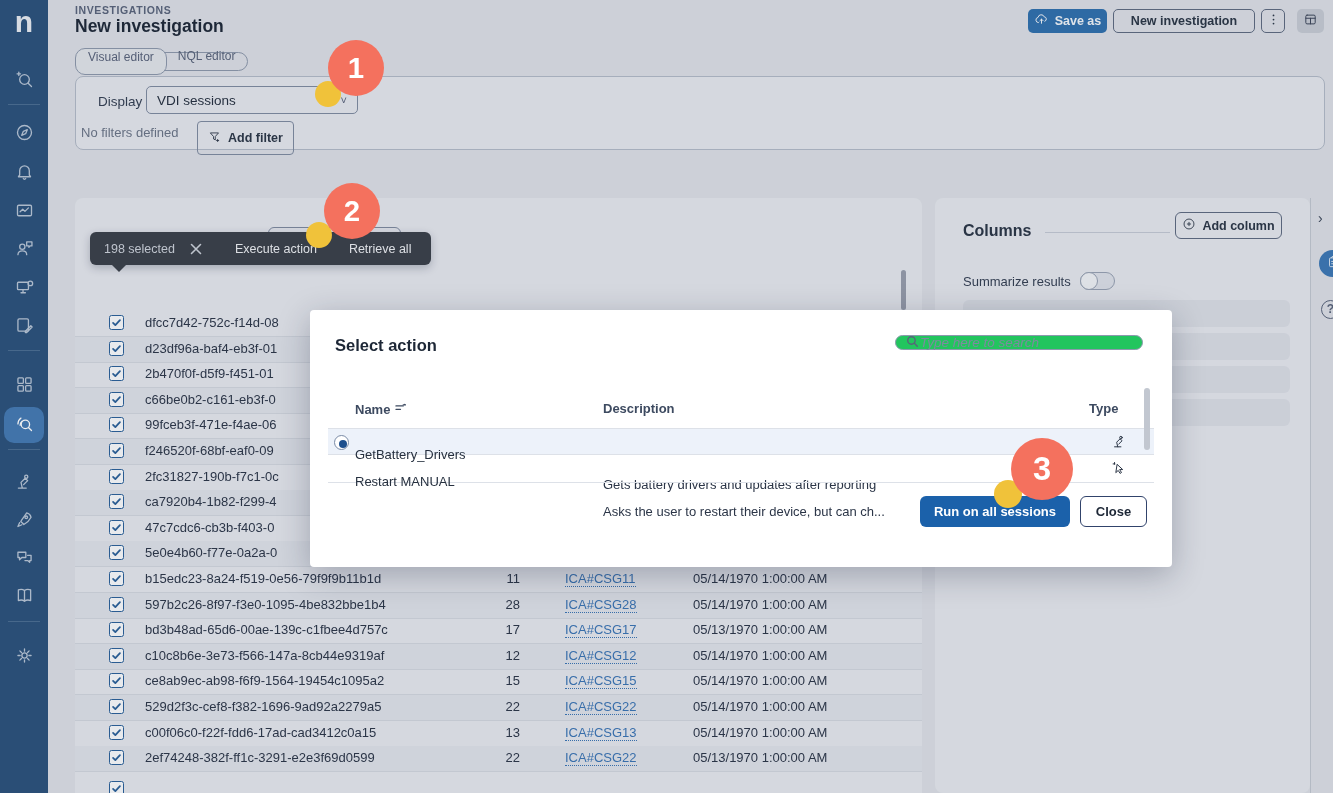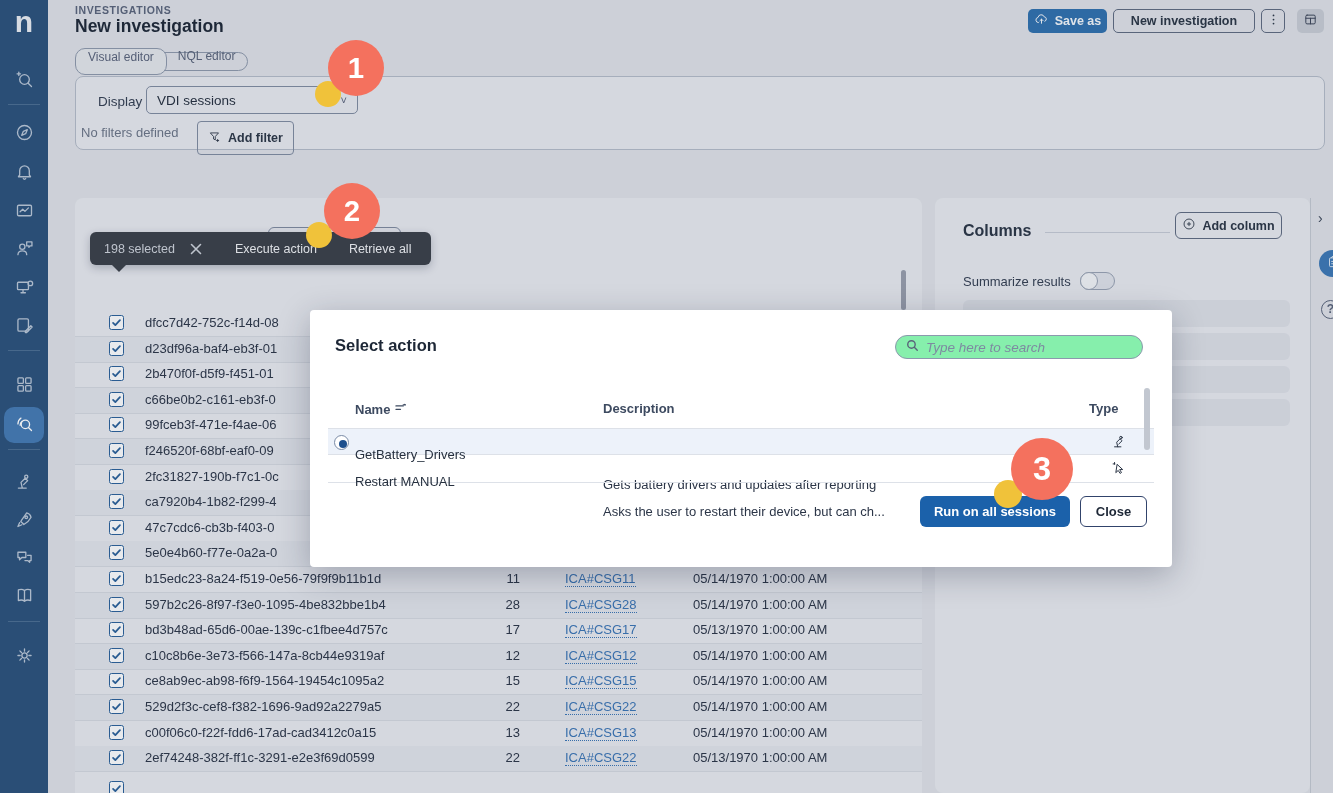--- a/index.html
+++ b/index.html
@@ -81,21 +81,21 @@
   .rail-blue { position:absolute; left:1319px; top:250px; width:27px; height:27px; border-radius:50%; background:#3c77b5; z-index:1; display:flex; align-items:center; justify-content:center; cursor:pointer; }
   .rail-blue svg { width:14px; height:14px; stroke:#eaf0f6; fill:none; stroke-width:1.5; }
   .rail-q { position:absolute; left:1321px; top:300px; width:19px; height:19px; border:1.5px solid #59637a; border-radius:50%; color:#59637a; font-size:12px; font-weight:bold; text-align:center; line-height:17px; z-index:1; cursor:pointer; }
 
   
   .backdrop { position:absolute; left:0; top:0; width:1333px; height:793px; background:rgba(44,55,75,0.09); z-index:10; }
 
   
   .modal { position:absolute; left:310px; top:310px; width:862px; height:257px; background:#ffffff; border-radius:4px; box-shadow:0 8px 32px rgba(20,30,55,.28); z-index:20; }
   .modal-title { position:absolute; left:25px; top:26px; font-size:16.5px; font-weight:bold; color:#1d2736; }
-  .modal-search { position:absolute; left:585px; top:25px; width:248px; height:24px; border:1.5px solid #8c99ad; border-radius:12px; display:flex; align-items:center; padding:0 10px; gap:7px; background:#86efac; }
+  .modal-search { position:absolute; left:585px; top:25px; width:248px; height:15px; border:1.5px solid #8c99ad; border-radius:12px; display:flex; align-items:center; padding:0 10px; gap:1px; background:#22c55e; }
   .modal-search svg { width:13px; height:13px; stroke:#59637a; fill:none; stroke-width:1.6; stroke-linecap:round; flex:none; }
   .modal-search input { border:none; outline:none; font-style:italic; font-size:13.5px; color:#3d4659; width:100%; font-family:"Liberation Sans", sans-serif; background:transparent; }
   .modal-search input::placeholder { color:#7d8aa0; }
   .mh { position:absolute; top:91px; font-size:13px; font-weight:bold; color:#3d4a60; }
   .mh-name { left:45px; } .mh-desc { left:293px; } .mh-type { left:779px; }
   .sort-glyph { display:inline-block; margin-left:5px; vertical-align:1px; }
   .sort-glyph svg { width:11px; height:10px; stroke:#3d4a60; stroke-width:1.4; fill:none; stroke-linecap:round; }
   .mrow { position:absolute; left:18px; width:826px; height:27px; border-bottom:1px solid #dde1e8; font-size:13px; color:#26303f; }
   .mrow.sel { background:#edf2fa; border-top:1px solid #dde1e8; }
   .mrow .radio { position:absolute; left:6px; top:6px; width:15px; height:15px; border:1.5px solid #7a8ba6; border-radius:50%; background:#fff; }

